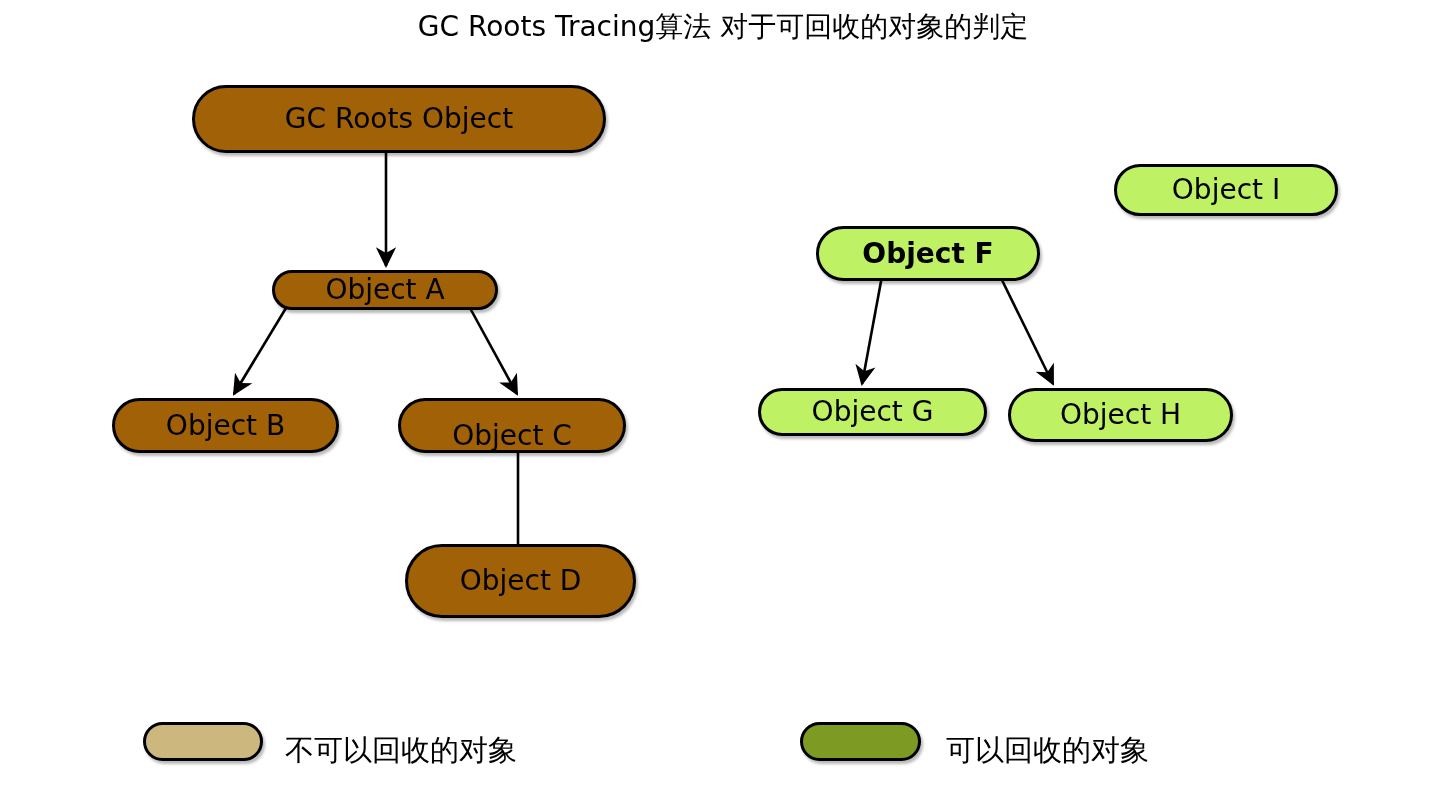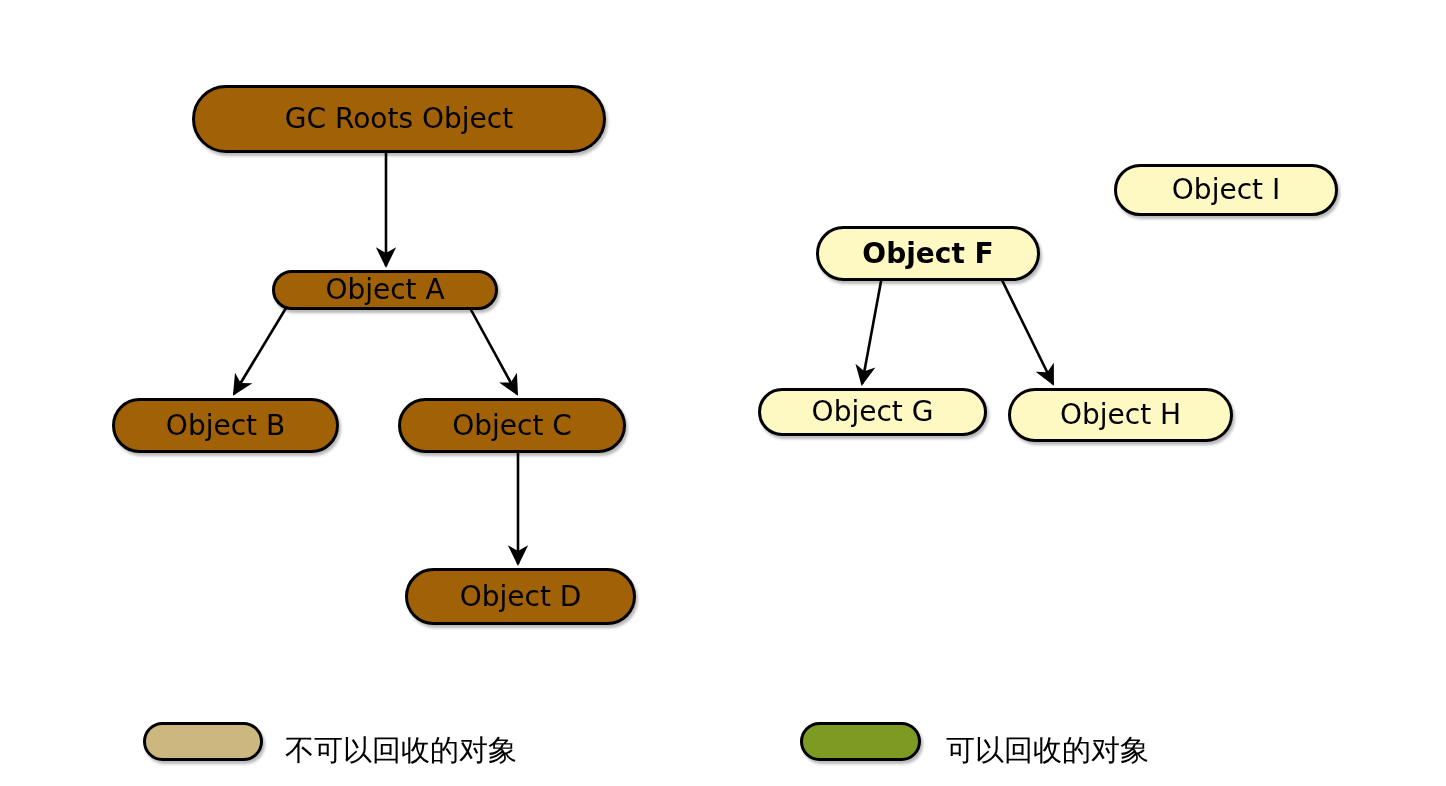--- a/index.html
+++ b/index.html
@@ -46,21 +46,21 @@
     display: flex;
     align-items: center;
     justify-content: center;
     color: #000000;
     font-size: 28px;
     line-height: 1;
     white-space: nowrap;
     box-shadow: 2px 3px 3px rgba(0,0,0,0.28);
   }
   .node.tan  { background: #a16207; }
-  .node.green{ background: #fef9c3; text-align: right; }
+  .node.green{ background: #bef264; text-align: right; }
 
   .legend-swatch {
     position: absolute;
     box-sizing: border-box;
     border: 3px solid #000000;
     border-radius: 999px;
     box-shadow: 2px 3px 3px rgba(0,0,0,0.28);
   }
   .legend-swatch.tan   { background: #ccb87f; }
   .legend-swatch.green { background: #7d9a22; }
@@ -72,20 +72,21 @@
     white-space: nowrap;
     line-height: 1;
     margin-top: 8px;
   }
 </style>
 </head>
 <body>
 
 <div id="stage">
 
+  <div class="title">GC Roots Tracing算法 对于可回收的对象的判定</div>
 
   <svg id="edges" viewBox="0 0 1446 786" xmlns="http://www.w3.org/2000/svg">
     <defs>
       <marker id="arrowhead" markerWidth="9" markerHeight="9" refX="7.2" refY="4.5" orient="auto" markerUnits="strokeWidth">
         <path d="M0,0.6 L8,4.5 L0,8.4 L2.2,4.5 Z" fill="#000000"></path>
       </marker>
     </defs>
     <g id="edge-group">
         <line x1="386" y1="152" x2="386" y2="266" stroke="#000000" stroke-width="2.6" marker-end="url(#arrowhead)"></line>
         <line x1="286" y1="308" x2="234" y2="394" stroke="#000000" stroke-width="2.6" marker-end="url(#arrowhead)"></line>
@@ -99,24 +100,24 @@
   <div id="node-layer">
       <div class="node tan" style="left: 192px; top: 85px; width: 414px; height: 68px;">
         <span>GC Roots Object</span>
       </div>
       <div class="node tan" style="left: 272px; top: 270px; width: 226px; height: 40px;">
         <span>Object A</span>
       </div>
       <div class="node tan" style="left: 112px; top: 398px; width: 227px; height: 55px; align-items: center;">
         <span>Object B</span>
       </div>
-      <div class="node tan" style="left: 398px; top: 398px; width: 228px; height: 55px;">
+      <div class="node tan" style="left: 398px; top: 398px; width: 228px; height: 55px; align-items: flex-end;">
         <span>Object C</span>
       </div>
-      <div class="node tan" style="left: 405px; top: 568px; width: 231px; height: 57px;">
+      <div class="node tan" style="left: 405px; top: 544px; width: 231px; height: 74px;">
         <span>Object D</span>
       </div>
       <div class="node green" style="left: 816px; top: 226px; width: 224px; height: 55px; font-weight: bold;">
         <span>Object F</span>
       </div>
       <div class="node green" style="left: 758px; top: 388px; width: 229px; height: 48px;">
         <span>Object G</span>
       </div>
       <div class="node green" style="left: 1008px; top: 388px; width: 225px; height: 54px;">
         <span>Object H</span>

